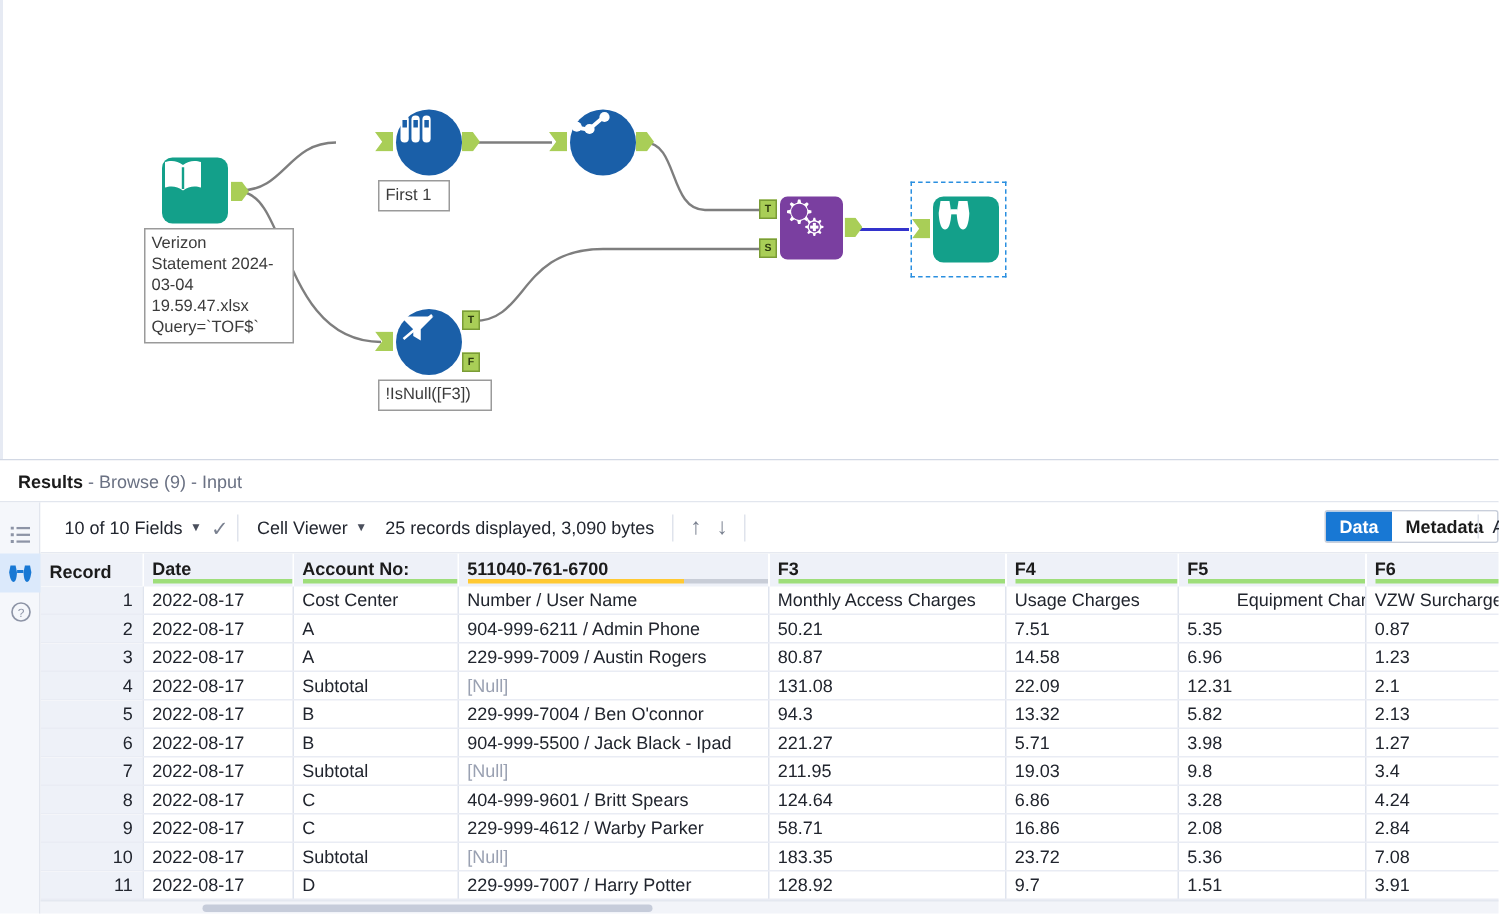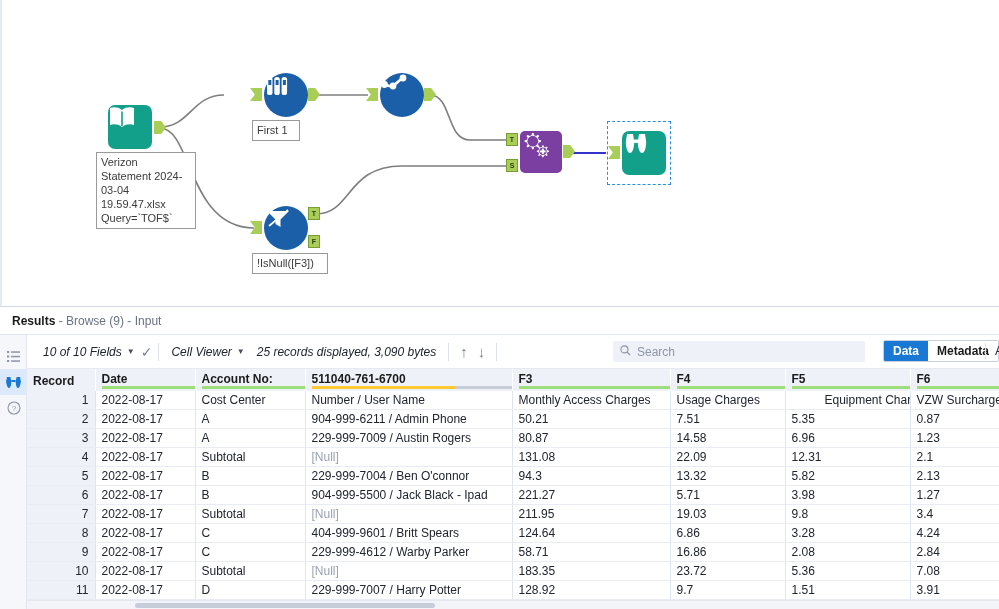--- a/index.html
+++ b/index.html
@@ -112,21 +112,21 @@
   #toolbar {
     height: 34px;
     display: flex; align-items: center;
     background: #ffffff;
     border-bottom: 1px solid #e6e9f0;
     padding-left: 10px;
     font-size: 12px;
     color: #22262f;
     position: relative;
   }
-  .tb-item { display: flex; align-items: center; gap: 5px; padding: 0 6px; white-space: nowrap; font-style: italic; }
+  .tb-item { display: flex; align-items: center; gap: 5px; padding: 0 6px; white-space: nowrap; }
   .caret { font-size: 8px; color: #4a4f5c; }
   .tb-sep { width: 1px; height: 18px; background: #dfe3ec; margin: 0 6px; }
   .check { color: #7a8190; font-size: 14px; }
   .arrow-btn { color: #7a8190; font-size: 15px; padding: 0 5px; }
 
   #search-wrap {
     position: absolute; left: 586px; top: 6px;
     width: 252px; height: 21px;
     background: #eef1f7;
     border-radius: 2px;
@@ -362,29 +362,20 @@
         <div class="tb-item">
           <span>Cell Viewer</span>
           <span class="caret">▼</span>
         </div>
         <div class="tb-item">25 records displayed, 3,090 bytes</div>
         <div class="tb-sep"></div>
         <div class="arrow-btn">↑</div>
         <div class="arrow-btn">↓</div>
         <div class="tb-sep"></div>
 
-        <div id="search-wrap">
-          <span class="mag">
-            <svg width="11" height="11" viewBox="0 0 11 11">
-              <circle cx="4.4" cy="4.4" r="3.5" fill="none" stroke="currentColor" stroke-width="1.1"></circle>
-              <path d="M7 7 L10.2 10.2" stroke="currentColor" stroke-width="1.2"></path>
-            </svg>
-          </span>
-          <input id="search-input" type="text" placeholder="Search" style="">
-        </div>
 
         <div id="seg">
           <div class="seg-btn on">Data</div>
           <div class="seg-btn">Metadata</div>
         </div>
         <div id="seg-sep"></div>
         <div id="actions-lbl">Acti</div>
       </div>
 
       <div id="grid">

